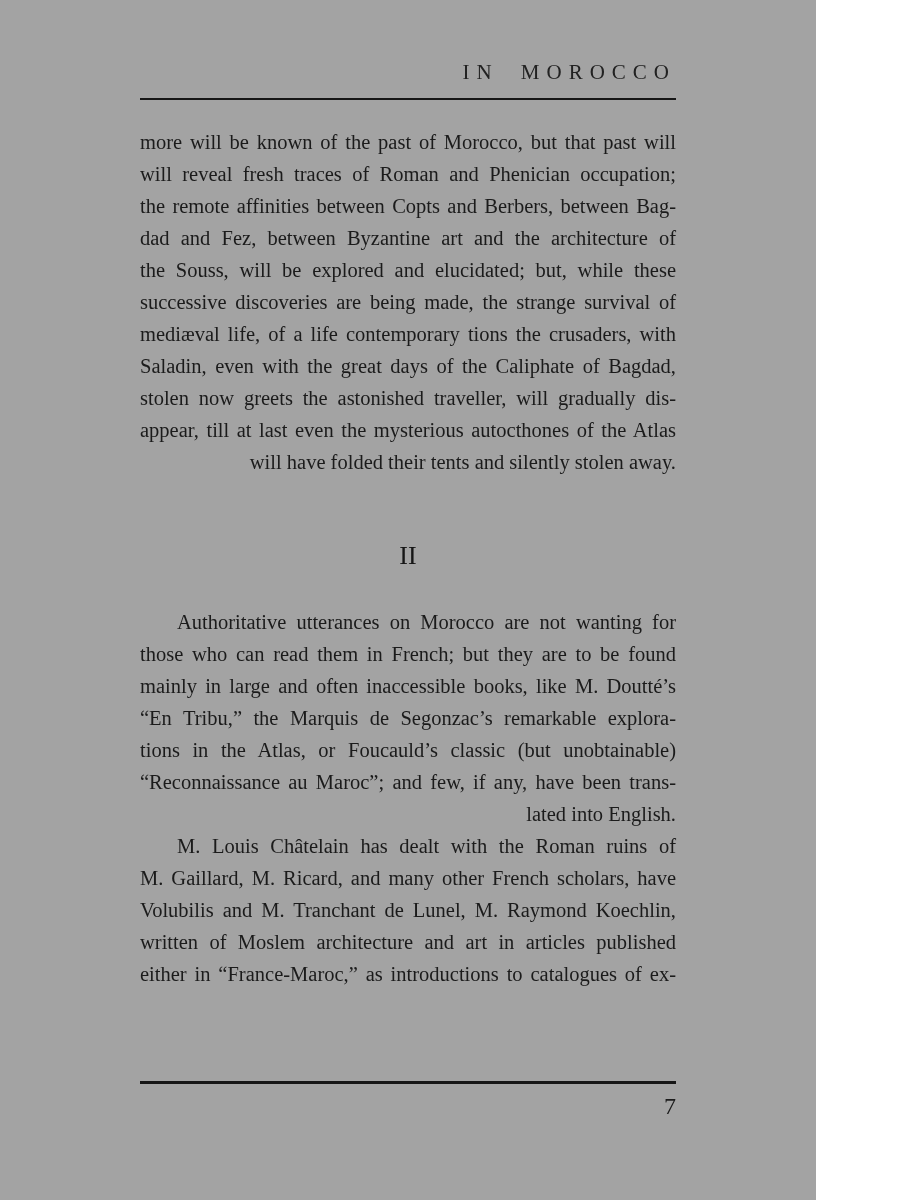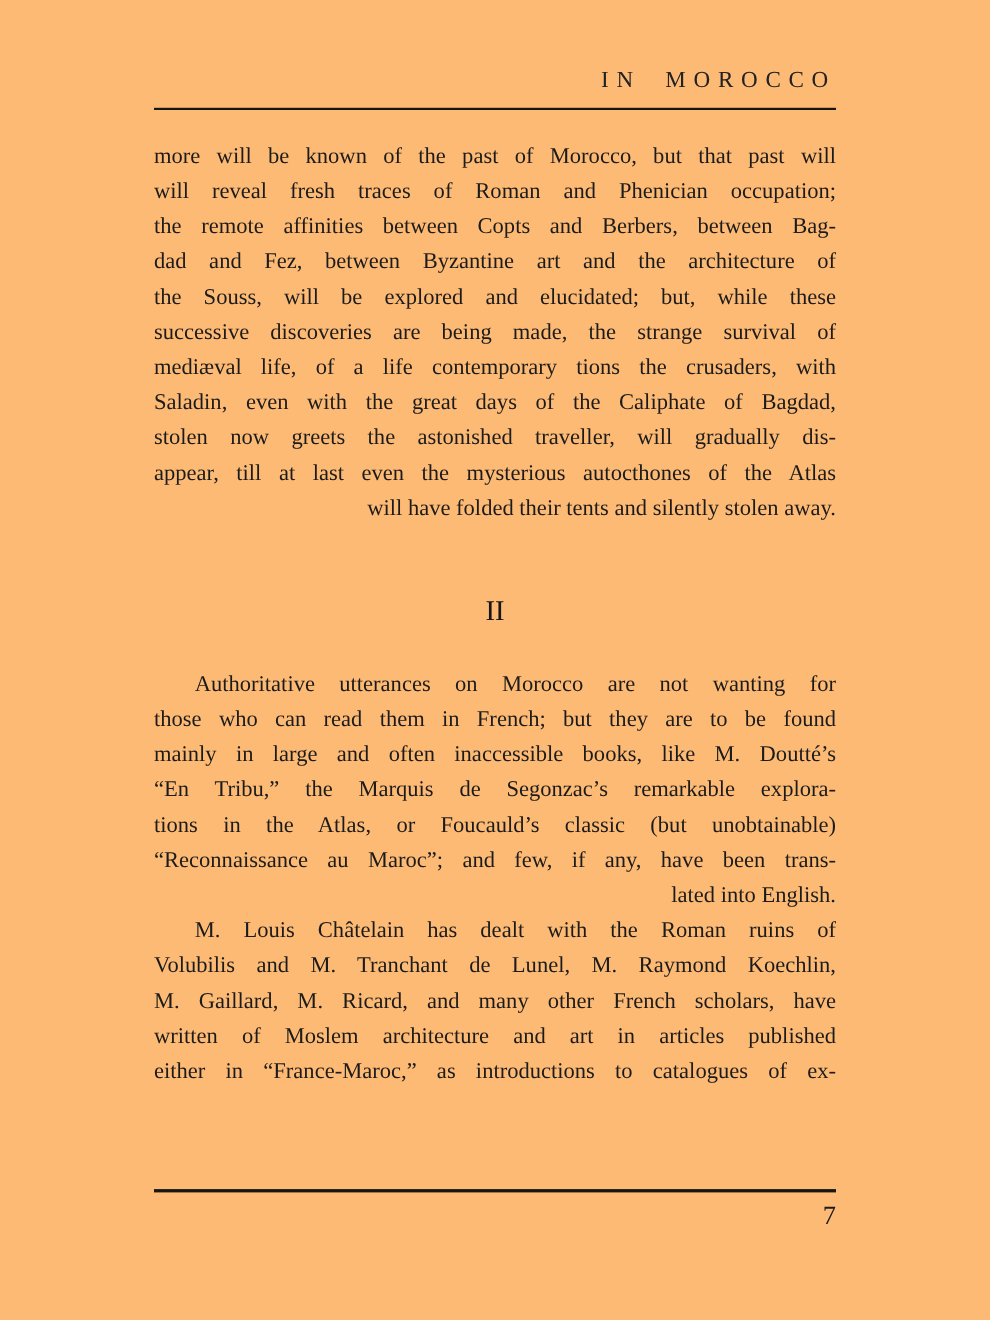--- a/index.html
+++ b/index.html
@@ -2,23 +2,23 @@
 <html><head>
 <meta charset="utf-8">
 <style>
   html, body {
     margin: 0;
     padding: 0;
     background: #ffffff;
   }
   .page {
     position: relative;
-    width: 900px;
+    width: 816px;
     height: 1200px;
-    background: #fdba74;
+    background: #a3a3a3;
     font-family: "Liberation Serif", serif;
     color: #1c1c1c;
     overflow: hidden;
     box-sizing: border-box;
     padding-left: 12px;
   }
   .content {
     position: absolute;
     left: 140px;
     right: 140px;
@@ -114,22 +114,22 @@
         <div class="line just">those who can read them in French; but they are to be found</div>
         <div class="line just">mainly in large and often inaccessible books, like M. Doutté’s</div>
         <div class="line just">“En Tribu,” the Marquis de Segonzac’s remarkable explora-</div>
         <div class="line just">tions in the Atlas, or Foucauld’s classic (but unobtainable)</div>
         <div class="line just">“Reconnaissance au Maroc”; and few, if any, have been trans-</div>
         <div class="line last">lated into English.</div>
       </div>
 
       <div>
         <div class="line just indent">M. Louis Châtelain has dealt with the Roman ruins of</div>
+        <div class="line just">M. Gaillard, M. Ricard, and many other French scholars, have</div>
         <div class="line just">Volubilis and M. Tranchant de Lunel, M. Raymond Koechlin,</div>
-        <div class="line just">M. Gaillard, M. Ricard, and many other French scholars, have</div>
         <div class="line just">written of Moslem architecture and art in articles published</div>
         <div class="line just">either in “France-Maroc,” as introductions to catalogues of ex-</div>
       </div>
 
     </div>
   </div>
 
   <div class="footer">
     <hr class="foot-rule">
     <div class="page-number">7</div>

